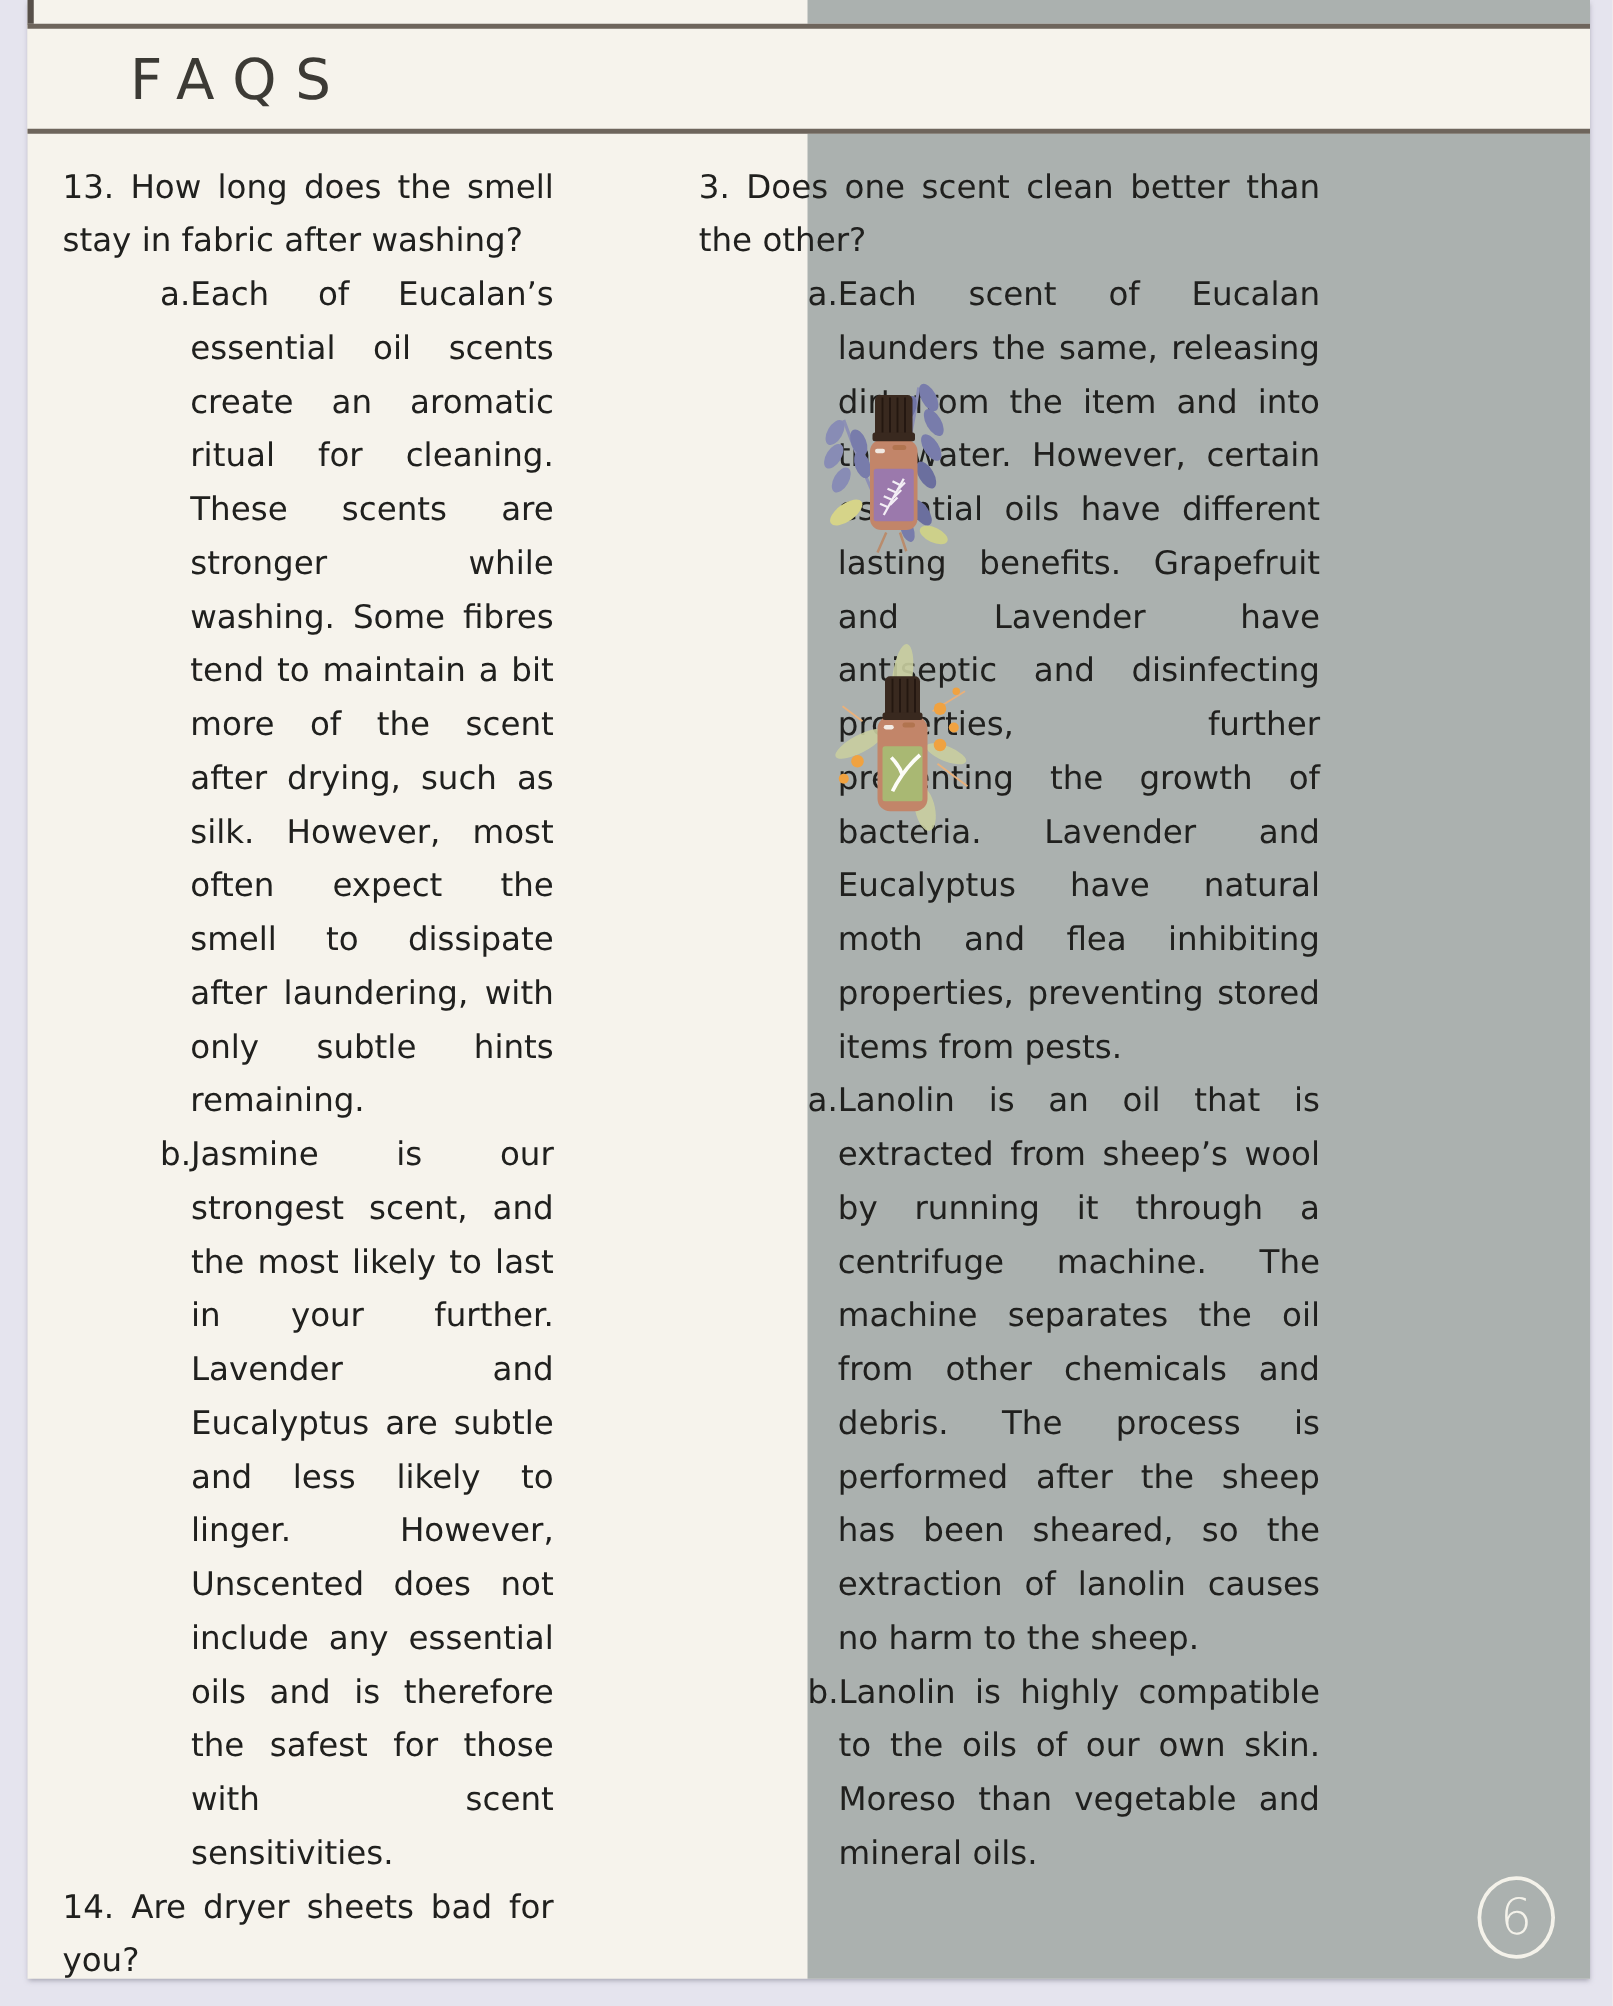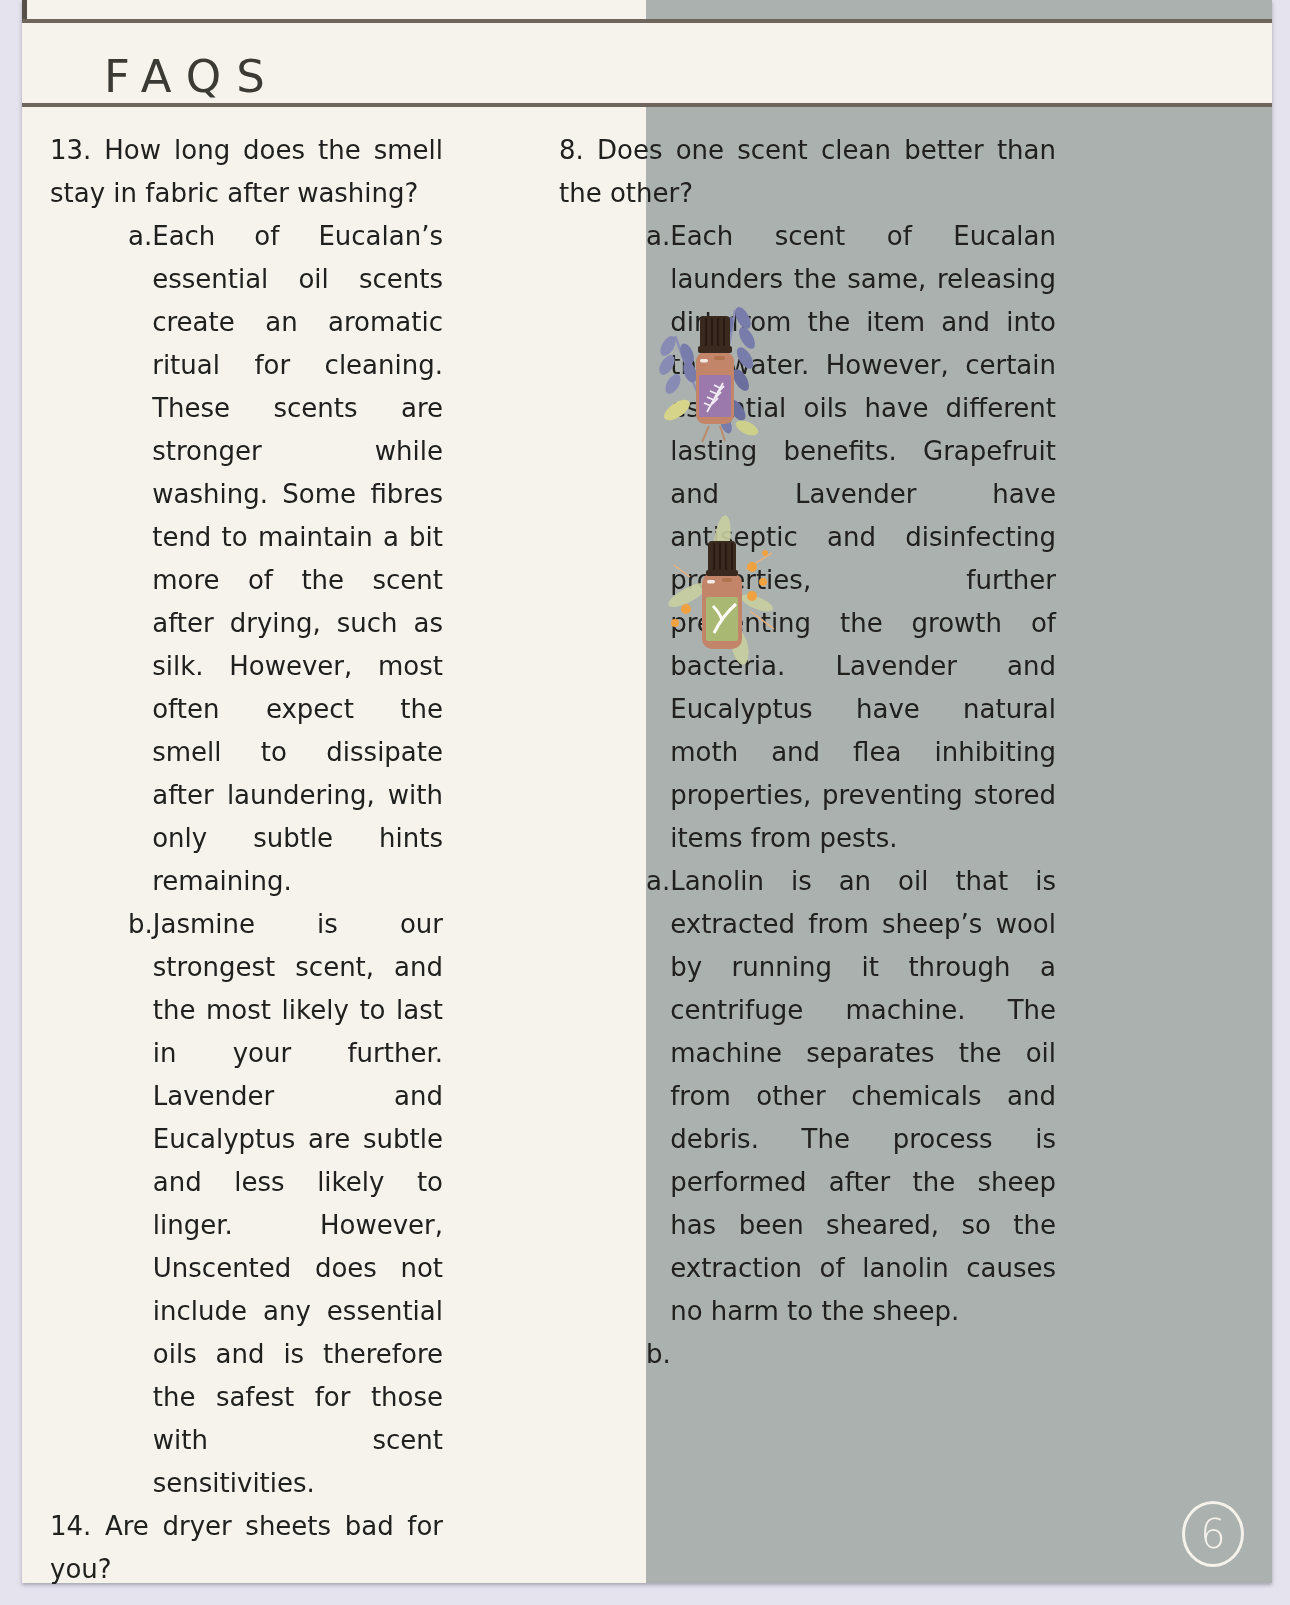--- a/index.html
+++ b/index.html
@@ -19,21 +19,21 @@
     position:absolute;left:624px;top:0;width:626px;height:100%;
     background:#abb1af;
   }
   .corner-tick{
     position:absolute;left:0;top:0;width:5px;height:20px;background:#57504a;
   }
   .faq-header{
     position:absolute;left:0;top:19px;width:100%;height:88px;
     box-sizing:border-box;background:#f6f3ec;
     border-top:4px solid #6e655c;border-bottom:4px solid #6e655c;
-    display:flex;align-items:flex-end;z-index:3;
+    display:flex;align-items:center;z-index:3;
   }
   .faq-title{
     margin-left:82px;font-size:45px;letter-spacing:15px;
     color:#3c3a35;font-weight:400;
   }
   .content{
     position:absolute;left:0;top:107px;width:100%;
     display:flex;z-index:2;
   }
   .col{
@@ -86,31 +86,32 @@
       <p class="question">14. Are dryer sheets bad for you?</p>
       <div class="answer">
         <span class="marker">a.</span>
       </div>
       <div class="answer">
         <span class="marker">b.</span>
       </div>
     </div>
 
     <div class="col col-right">
-      <p class="question">8. Does one scent clean better than the other?</p>
+      <p class="question">3. Does one scent clean better than the other?</p>
       <div class="answer">
         <span class="marker">a.</span>
         <span class="atext">Each scent of Eucalan launders the same, releasing dirt from the item and into the water. However, certain essential oils have different lasting benefits. Grapefruit and Lavender have antiseptic and disinfecting properties, further preventing the growth of bacteria. Lavender and Eucalyptus have natural moth and flea inhibiting properties, preventing stored items from pests.</span>
       </div>
       <div class="answer">
         <span class="marker">a.</span>
         <span class="atext">Lanolin is an oil that is extracted from sheep’s wool by running it through a centrifuge machine. The machine separates the oil from other chemicals and debris. The process is performed after the sheep has been sheared, so the extraction of lanolin causes no harm to the sheep.</span>
       </div>
       <div class="answer">
         <span class="marker">b.</span>
+        <span class="atext">Lanolin is highly compatible to the oils of our own skin. Moreso than vegetable and mineral oils.</span>
       </div>
     </div>
 
   </div>
 
   <svg class="icon icon-bottle-lavender" width="130" height="147" viewBox="0 0 130 147">
     <g>
       <path d="M88,12 C84,40 78,70 70,98" stroke="#8d90b5" stroke-width="2.5" fill="none"></path>
       <path d="M28,38 C36,60 44,80 53,100" stroke="#8d90b5" stroke-width="2.5" fill="none"></path>
       <ellipse cx="96" cy="20" rx="6" ry="12" fill="#787cab" transform="rotate(-28 96 20)"></ellipse>

